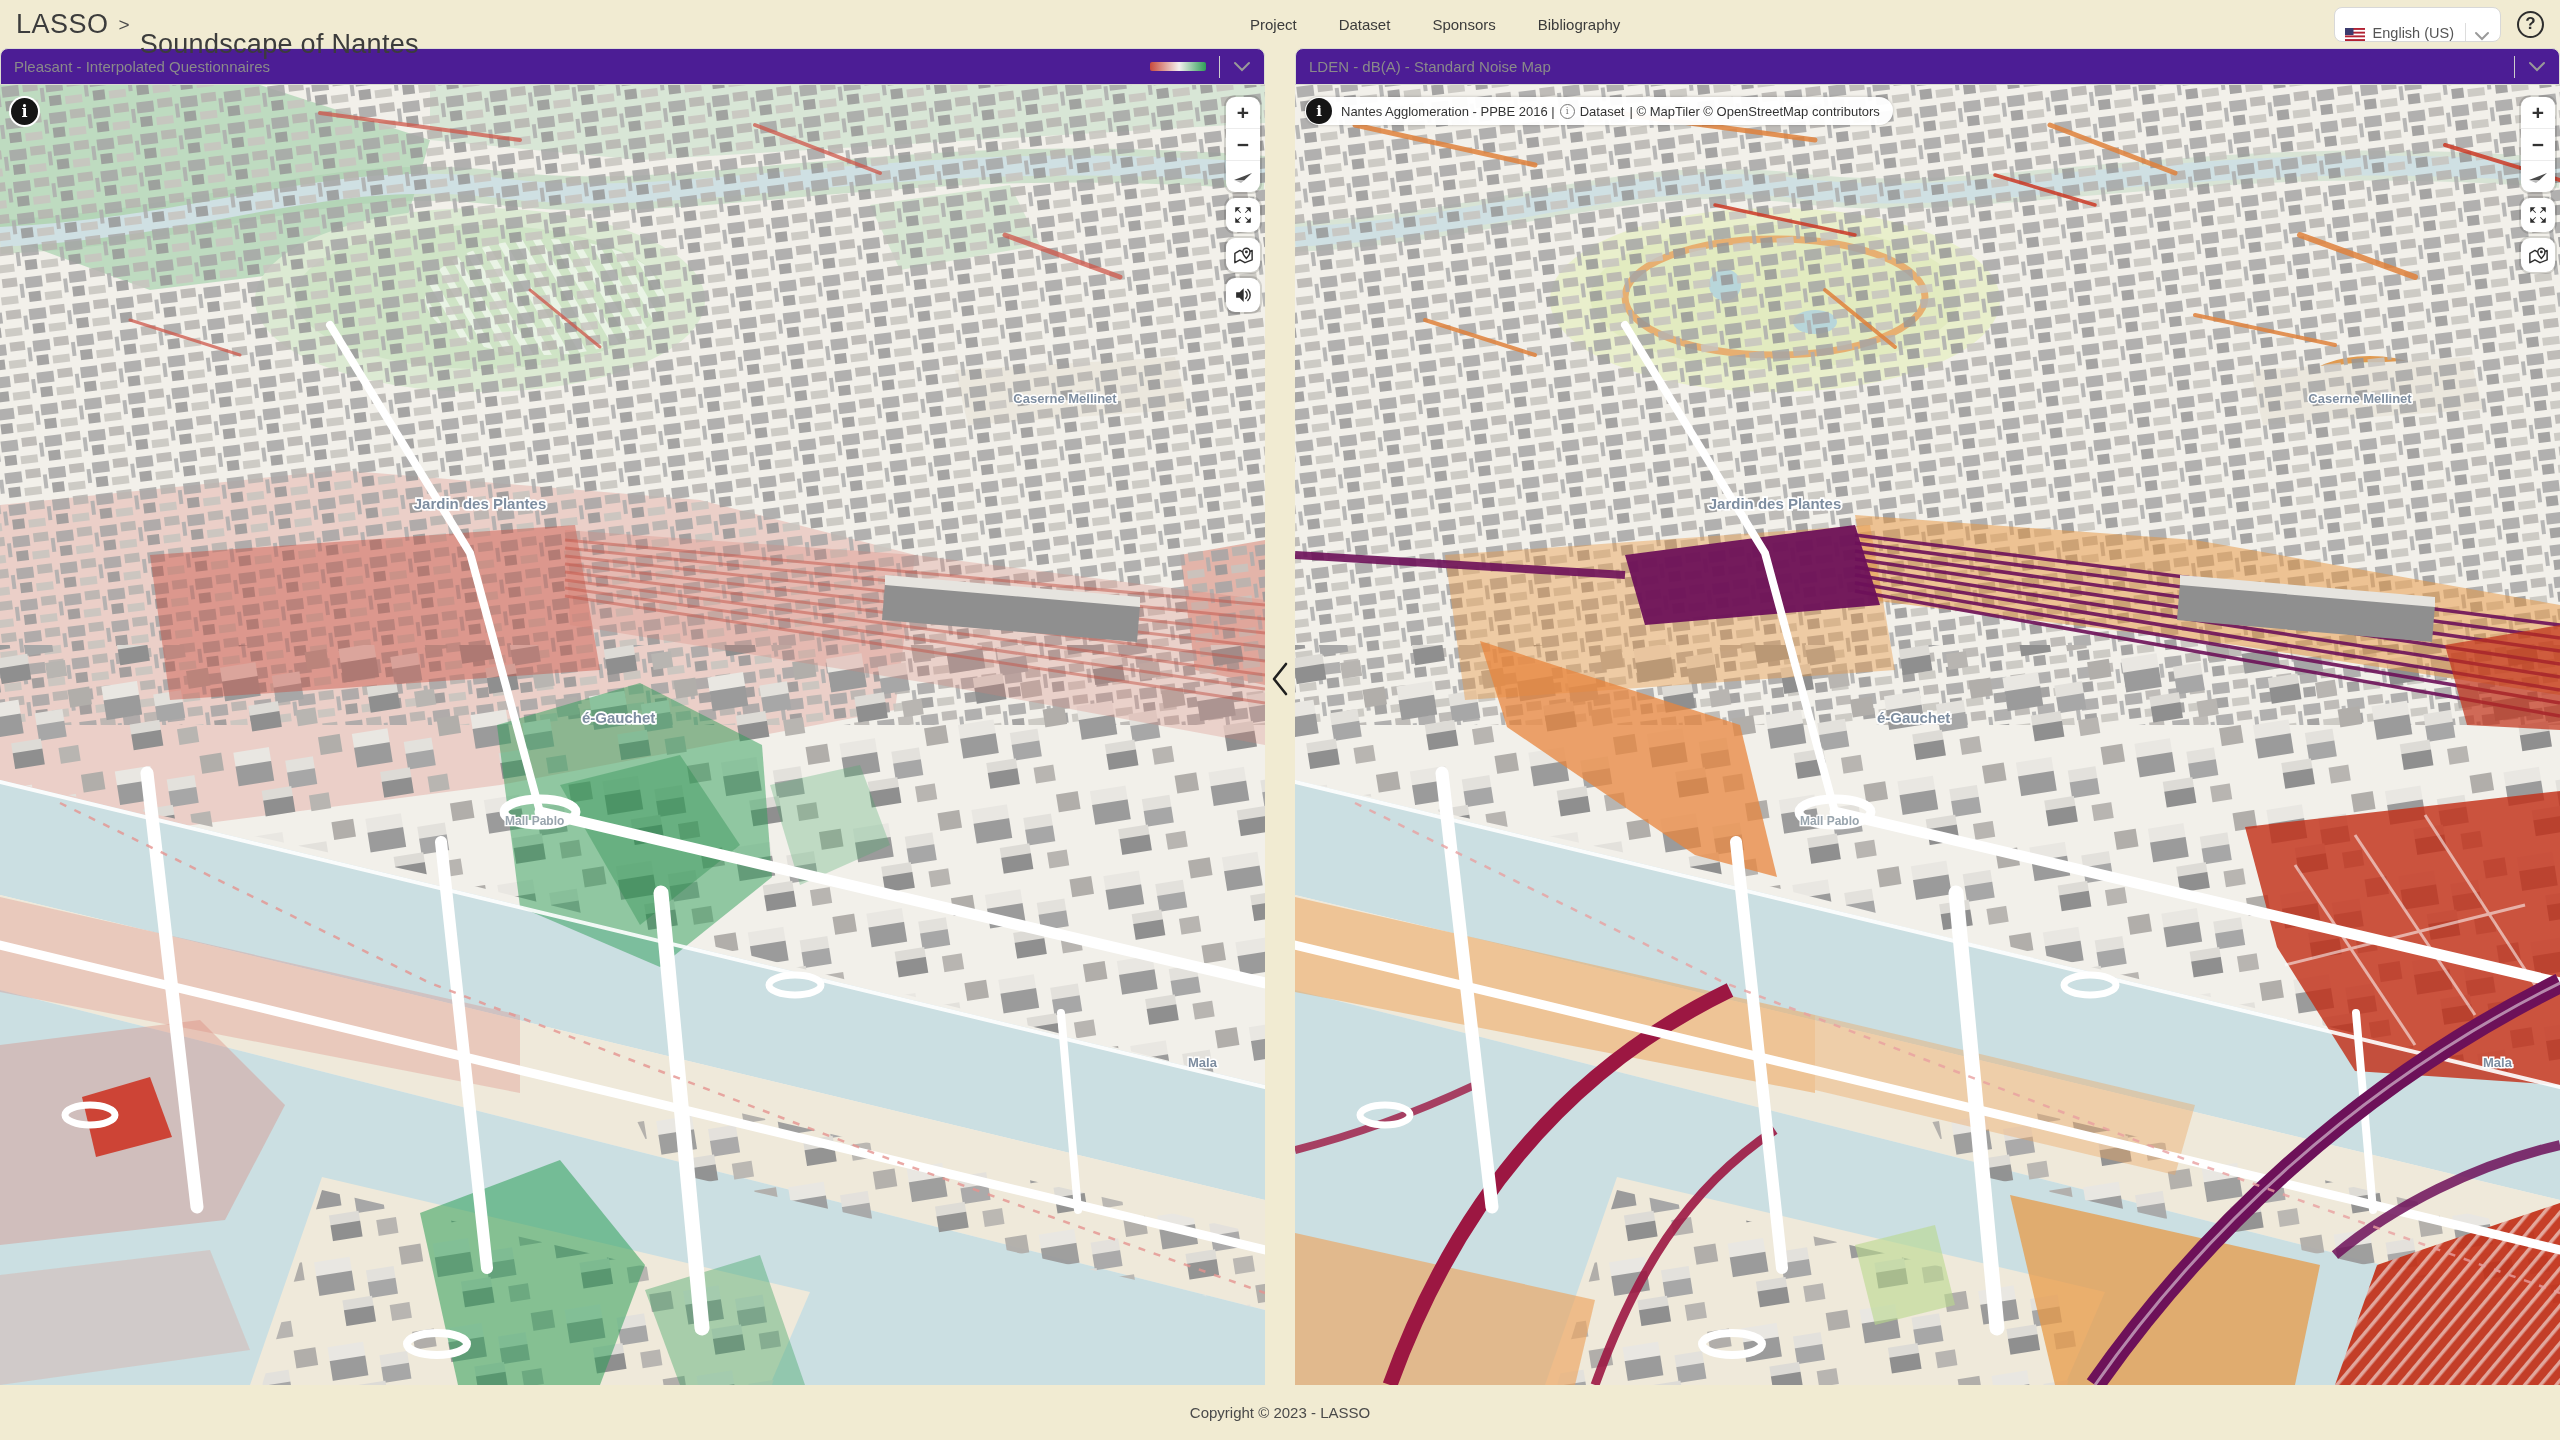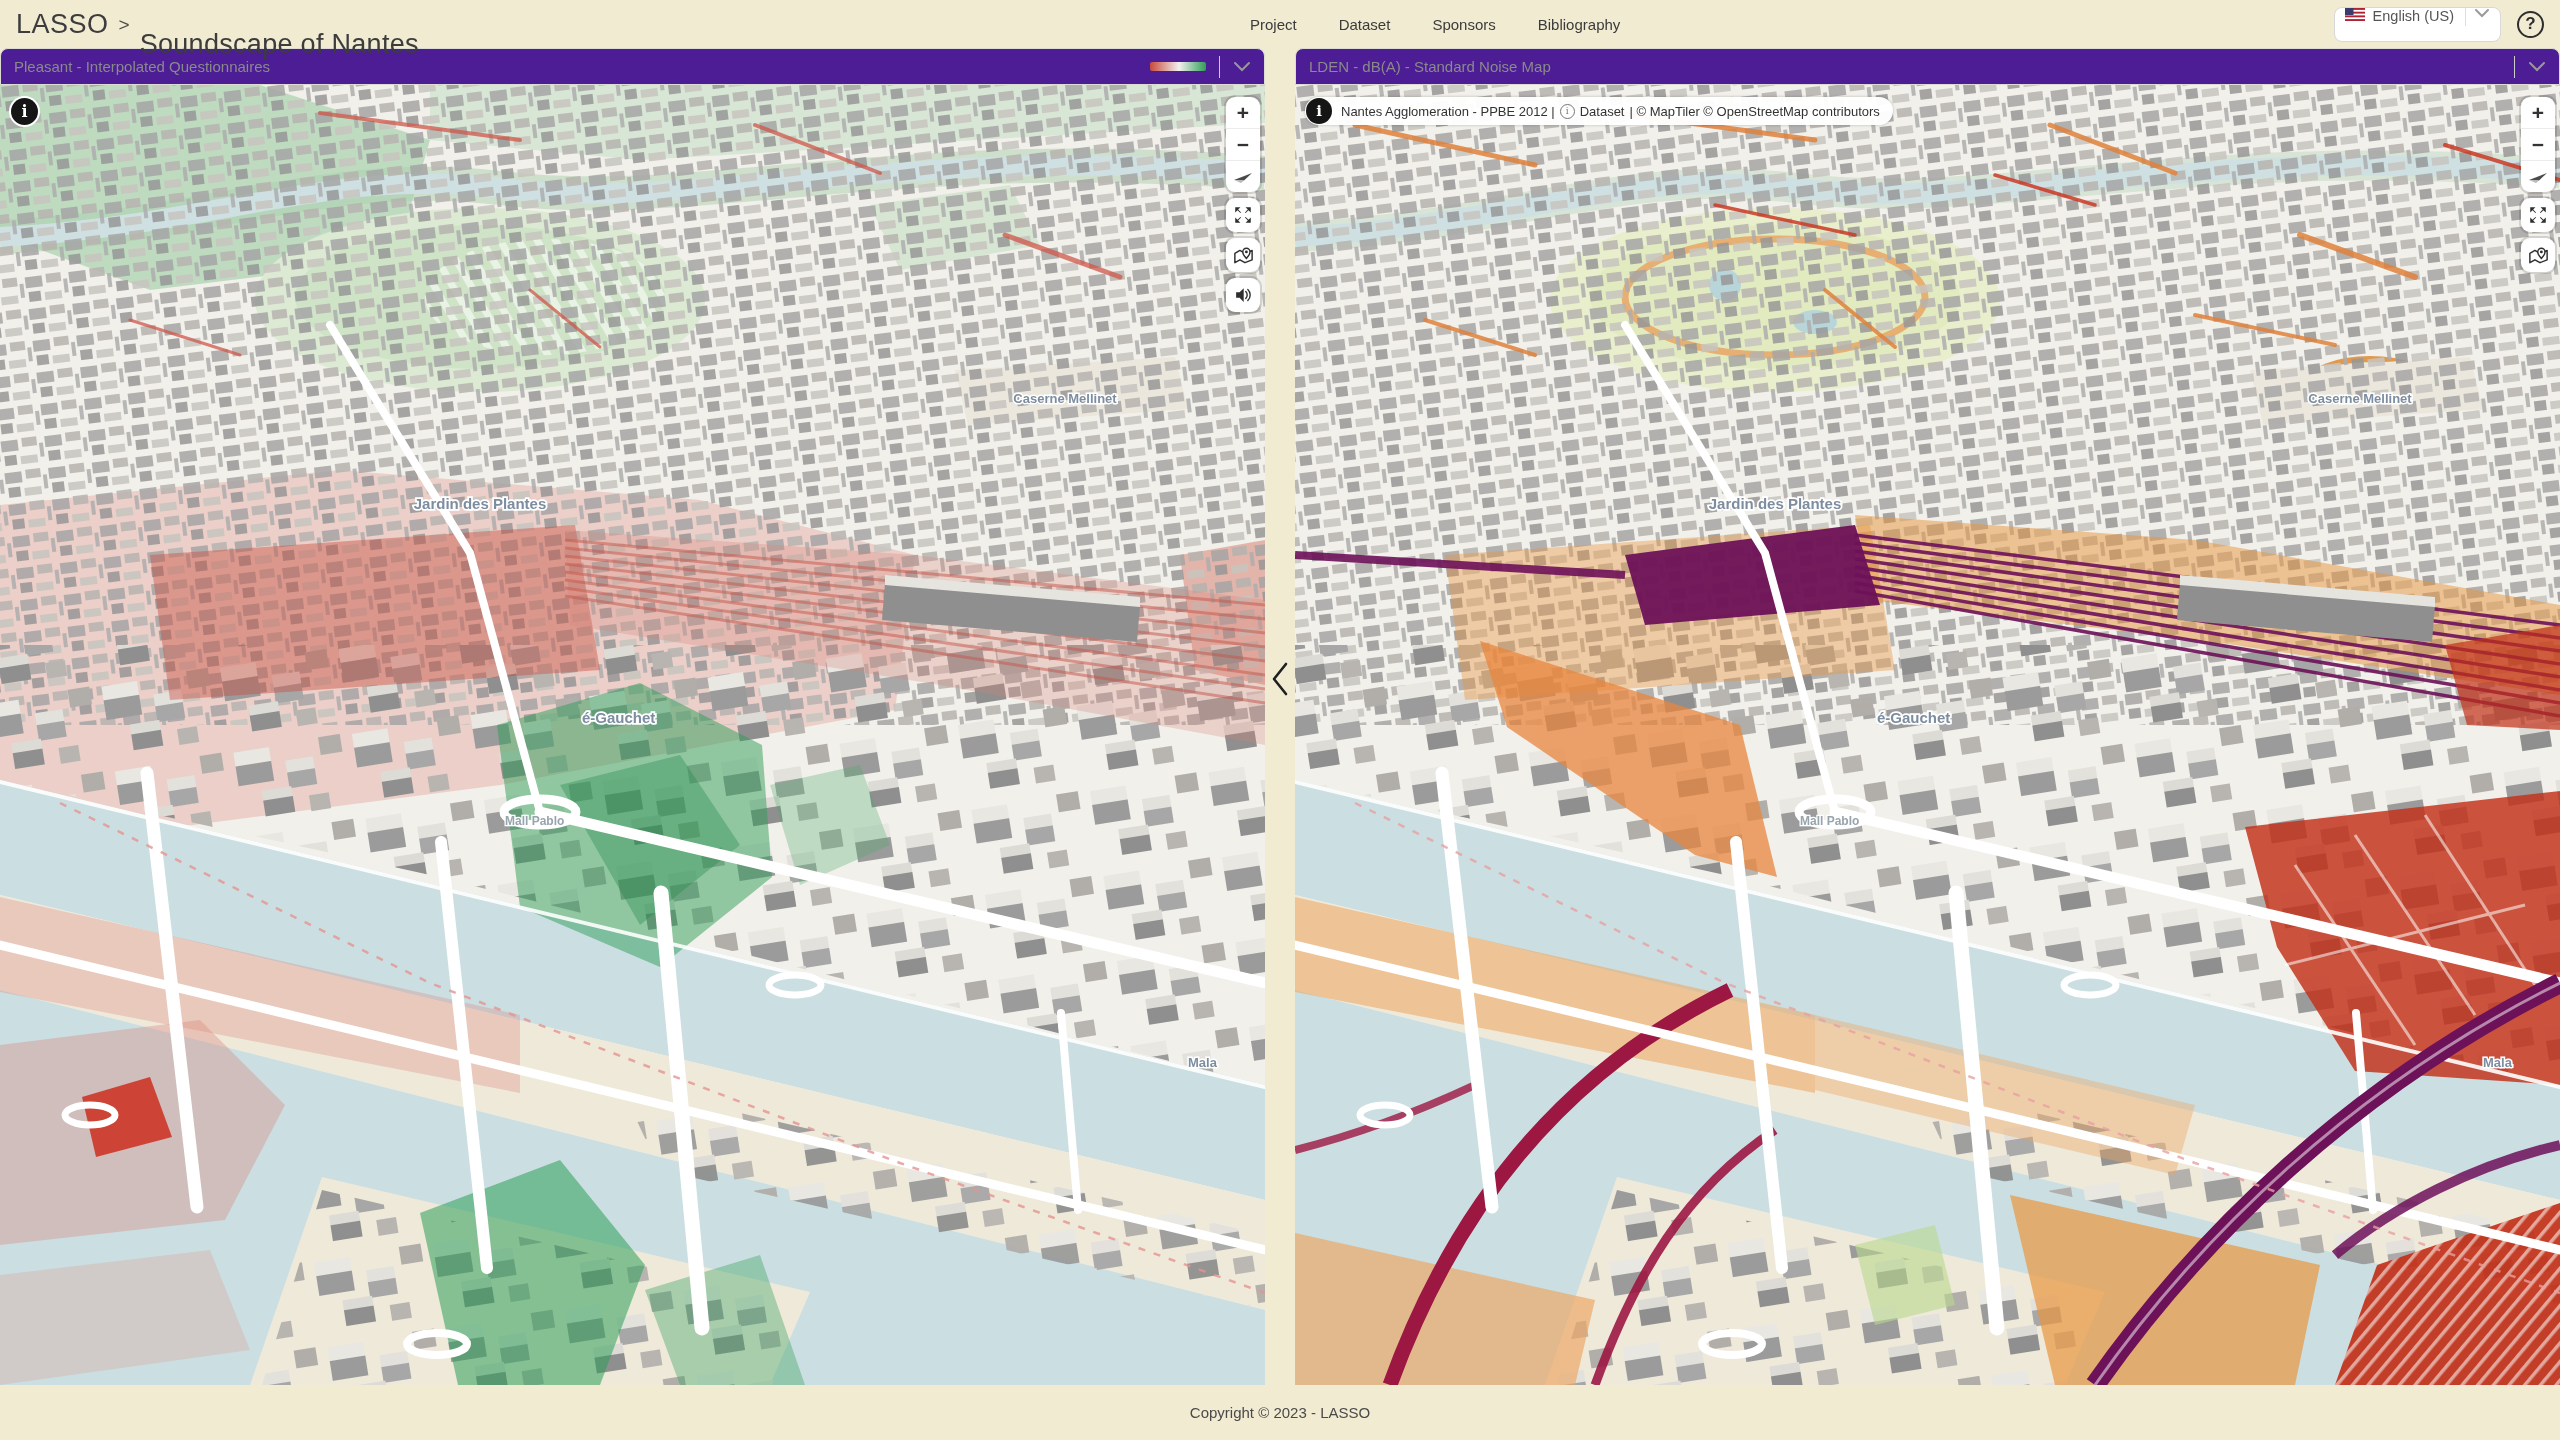--- a/index.html
+++ b/index.html
@@ -11,21 +11,21 @@
   }
   
   .topbar{height:48px;display:flex;align-items:center;padding:0 16px;position:relative;box-sizing:border-box;}
   .brand-group{display:flex;align-items:center;gap:10px;color:#3c3c3c;}
   .brand{font-size:27px;font-weight:400;letter-spacing:.5px;}
   .crumb-sep{font-size:19px;color:#4a4a4a;margin-top:2px;}
   .page-title{font-size:27px;font-weight:400;letter-spacing:.3px;margin-top:40px;}
   .nav{position:absolute;left:1250px;top:0;height:48px;display:flex;align-items:center;gap:42px;}
   .nav span{font-size:15px;color:#3b3b3b;cursor:pointer;}
   .top-right{margin-left:auto;display:flex;align-items:center;gap:16px;}
-  .lang{background:#fff;border:1px solid #d8d8d8;border-radius:8px;height:33px;display:flex;align-items:flex-start;padding:0 10px;gap:8px;font-size:14.5px;color:#555;cursor:pointer;}
+  .lang{background:#fff;border:1px solid #d8d8d8;border-radius:8px;height:33px;display:flex;align-items:flex-end;padding:0 10px;gap:8px;font-size:14.5px;color:#555;cursor:pointer;}
   .lang .vr{width:1px;height:18px;background:#ddd;margin-left:3px;}
   .help{width:27px;height:27px;border-radius:50%;border:2.5px solid #2e2e2e;display:flex;align-items:center;justify-content:center;font-size:17px;font-weight:bold;color:#2e2e2e;cursor:pointer;background:transparent;box-sizing:border-box;}
   
   .maps{display:flex;height:1337px;}
   .panel{width:1265px;display:flex;flex-direction:column;}
   .panel-header{height:37px;background:#4c1d95;border:1px solid #dcdcd2;border-radius:8px 8px 0 0;display:flex;align-items:center;padding:0 13px;box-sizing:border-box;cursor:pointer;}
   .panel-title{flex:1;font-size:15px;color:#8a8a8a;white-space:nowrap;overflow:hidden;}
   .legend-grad{width:56px;height:9px;border-radius:2px;background:linear-gradient(90deg,#c84a3c 0%,#f3efee 52%,#2e9e57 100%);}
   .hdr-vr{width:1px;height:22px;background:#ccc;margin:0 13px;flex:none;}
   .map-area{flex:1;position:relative;overflow:hidden;background:#f2f0ea;}
@@ -378,21 +378,21 @@
         <text class="mlabel" x="582" y="638">é-Gauchet</text>
         <text class="mlabel tiny" x="505" y="740">Mall Pablo</text>
         <text class="mlabel small" x="1188" y="982">Mala</text>
       </svg>
 
       <div class="attribution">
         <div class="attr-circle">
           <span class="iglyph" style="font-size:15px">i</span>
         </div>
         <div class="attr-text">
-          <span>Nantes Agglomeration - PPBE 2012 |</span>
+          <span>Nantes Agglomeration - PPBE 2016 |</span>
           <span class="sm-i">i</span>
           <span>Dataset</span>
           <span>| © MapTiler © OpenStreetMap contributors</span>
         </div>
       </div>
 
       <div class="map-controls">
         <div class="ctrl-stack">
           <div class="ctrl">+</div>
           <div class="ctrl">−</div>

